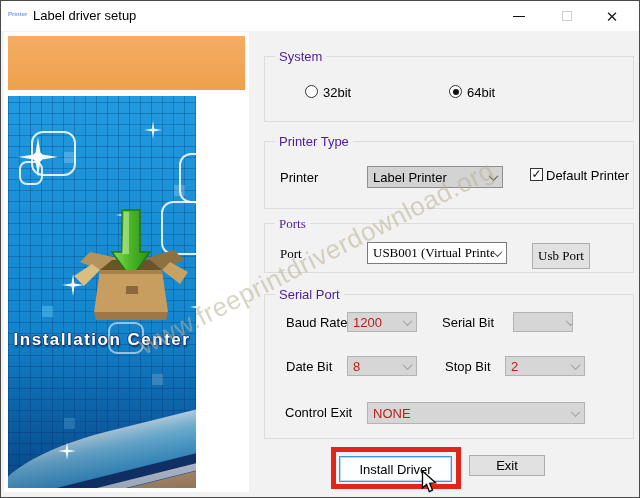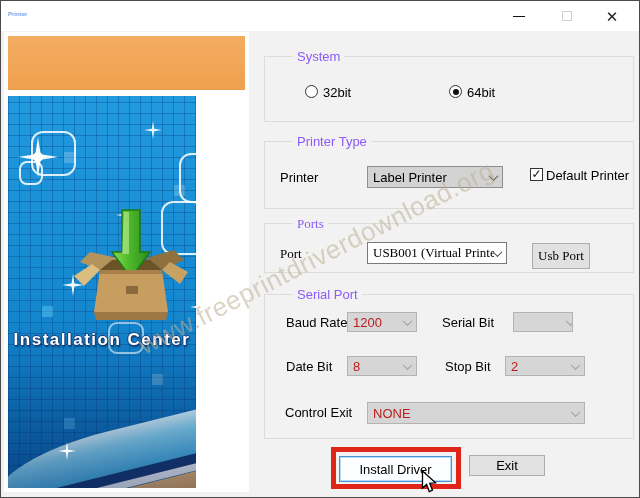--- a/index.html
+++ b/index.html
@@ -45,21 +45,21 @@
     background:linear-gradient(180deg,#d7f3fc 0%, #8ad7f4 35%, #47b4e8 100%);
     border-radius:120px 10px 0 0 / 38px 10px 0 0; }
   .sw2 { left:-18px; top:372px; width:295px; height:12px; background:#17386e; }
   .sw3 { left:-18px; top:382px; width:295px; height:7px; background:#ffffff; }
   .sw4 { left:-14px; top:388px; width:305px; height:36px;
     background:linear-gradient(180deg,#f7b96f 0%, #ee9c42 100%); }
   .sw5 { left:30px; top:418px; width:320px; height:90px; background:#1e55c0; }
   .boxart { position:absolute; left:62px; top:112px; z-index:3; }
   
   .group { position:absolute; border:1px solid #dcdcdc; z-index:6; }
-  .group-label { position:absolute; top:-8px; left:10px; background:#f2f2f2; padding:0 4px; font-size:13px; color:#8b5cf6; line-height:1.2;margin-left:18px; }
+  .group-label { position:absolute; top:-8px; left:10px; background:#f2f2f2; padding:0 4px; font-size:13px; color:#4c1d95; line-height:1.2; }
   .lbl { position:absolute; font-size:13px; color:#000; white-space:nowrap; }
   .radio { position:absolute; width:13px; height:13px; border:1px solid #333; border-radius:50%; background:#fff; }
   .radio.sel::after { content:""; position:absolute; left:2.5px; top:2.5px; width:6px; height:6px; border-radius:50%; background:#111; }
   .checkbox { position:absolute; width:13px; height:13px; border:1px solid #333; background:#fff; font-size:12px; line-height:11px; text-align:center; color:#111; }
   .combo { position:absolute; display:flex; align-items:center; padding:0 5px; font-size:13px; color:#000;
     background:#d3d3d3; border:1px solid #8f8f8f; white-space:nowrap; overflow:hidden; }
   .combo .chev { margin-left:auto; width:7px; height:7px; border-left:1.6px solid #4a4a4a; border-bottom:1.6px solid #4a4a4a; transform:rotate(-45deg) translate(1px,-1px); flex:none; }
   .combo.white { background:#ffffff; border-color:#7a7a7a; }
   .combo.disabled { background:#d6d6d6; border-color:#b3b3b3; color:#b91c1c; }
   .combo.disabled .chev { border-color:#9e9e9e; }
@@ -73,20 +73,21 @@
     font-size:26px; color:rgba(188,176,150,.55); letter-spacing:.5px; white-space:nowrap;
     transform:rotate(-27deg); transform-origin:left center; }
 </style>
 </head>
 <body>
 
 <div class="window">
 
   <div class="titlebar">
     <span class="title-icon">Printer</span>
+    <span class="title-text">Label driver setup</span>
     <div class="cap-btn min-btn">
         <span class="min-glyph"></span>
       </div>
     <div class="cap-btn max-btn">
         <span class="max-glyph"></span>
       </div>
     <div class="cap-btn cls-btn">
         <span class="cls-glyph">✕</span>
       </div>
   </div>

